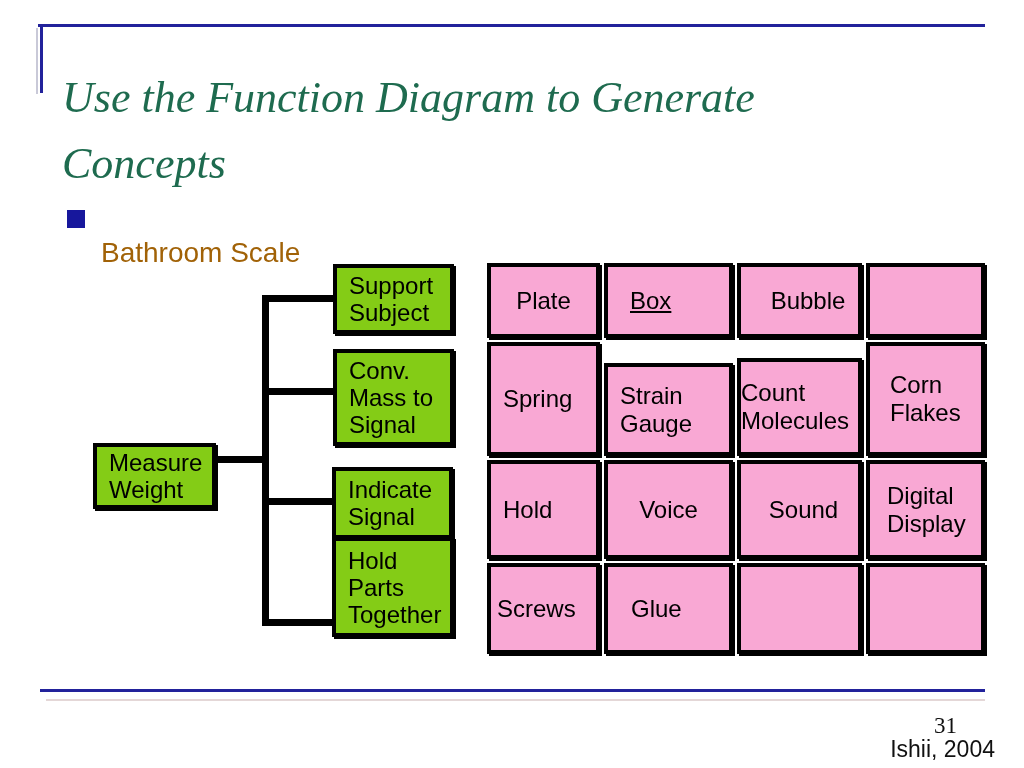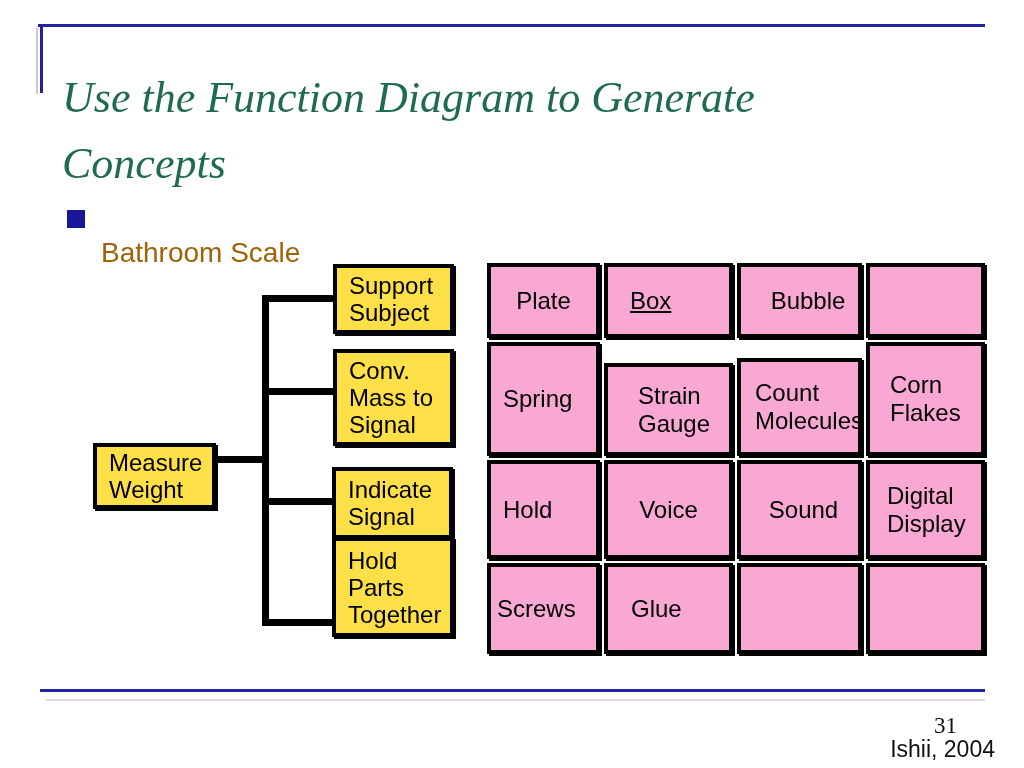--- a/index.html
+++ b/index.html
@@ -24,21 +24,21 @@
 
   
   .bullet-square { position:absolute; left:67px; top:210px; width:18px; height:18px; background:#17179c; }
   .bullet-text {
     position:absolute; left:101px; top:194px;
     font-size:28px; line-height:44px; color:#a16207;margin-top:37px;
   }
 
   
   .tbox {
-    position:absolute; box-sizing:border-box; background:#fde047;
+    position:absolute; box-sizing:border-box; background:#84cc16;
     border:4px solid #000000; box-shadow:2px 2px 0 #000000;
     display:flex; align-items:center; padding-left:12px; padding-right:2px;
     font-size:24px; line-height:27px; color:#000000;
   }
   .box-measure  { left:93px;  top:427px; width:123px; height:66px;margin-top:16px;  }
   .box-func-0   { left:333px; top:264px; width:121px; height:70px;  }
   .box-func-1   { left:333px; top:349px; width:121px; height:97px;  }
   .box-func-2   { left:332px; top:467px; width:121px; height:72px;  }
   .box-func-3   { left:332px; top:529px; width:122px; height:100px;margin-top:8px; }
 
@@ -63,22 +63,22 @@
     box-sizing:border-box; background:#f9a8d4;
     border:4px solid #000000; box-shadow:2px 2px 0 #000000;
     display:flex; align-items:center;
     padding-left:16px; padding-right:3px;
     font-size:24px; line-height:28px; color:#000000;
   }
   .cell:nth-child(1)  { justify-content:center; padding-left:3px; }
   .cell:nth-child(2)  { padding-left:22px;text-decoration:underline; }
   .cell:nth-child(3)  { justify-content:center; padding-left:20px; }
   .cell:nth-child(5)  { padding-left:12px; }
-  .cell:nth-child(6)  { padding-left:30px;margin-top:21px; }
-  .cell:nth-child(7)  { padding-left:14px;margin-top:16px; }
+  .cell:nth-child(6)  { padding-left:12px;margin-top:21px; }
+  .cell:nth-child(7)  { padding-left:0;margin-top:16px; }
   .cell:nth-child(8)  { padding-left:20px; }
   .cell:nth-child(9)  { padding-left:12px; }
   .cell:nth-child(10) { justify-content:center; padding-left:3px; }
   .cell:nth-child(11) { justify-content:center; padding-left:11px; }
   .cell:nth-child(12) { padding-left:17px; }
   .cell:nth-child(13) { padding-left:6px; }
   .cell:nth-child(14) { padding-left:23px; }
 
   
   .page-number {

